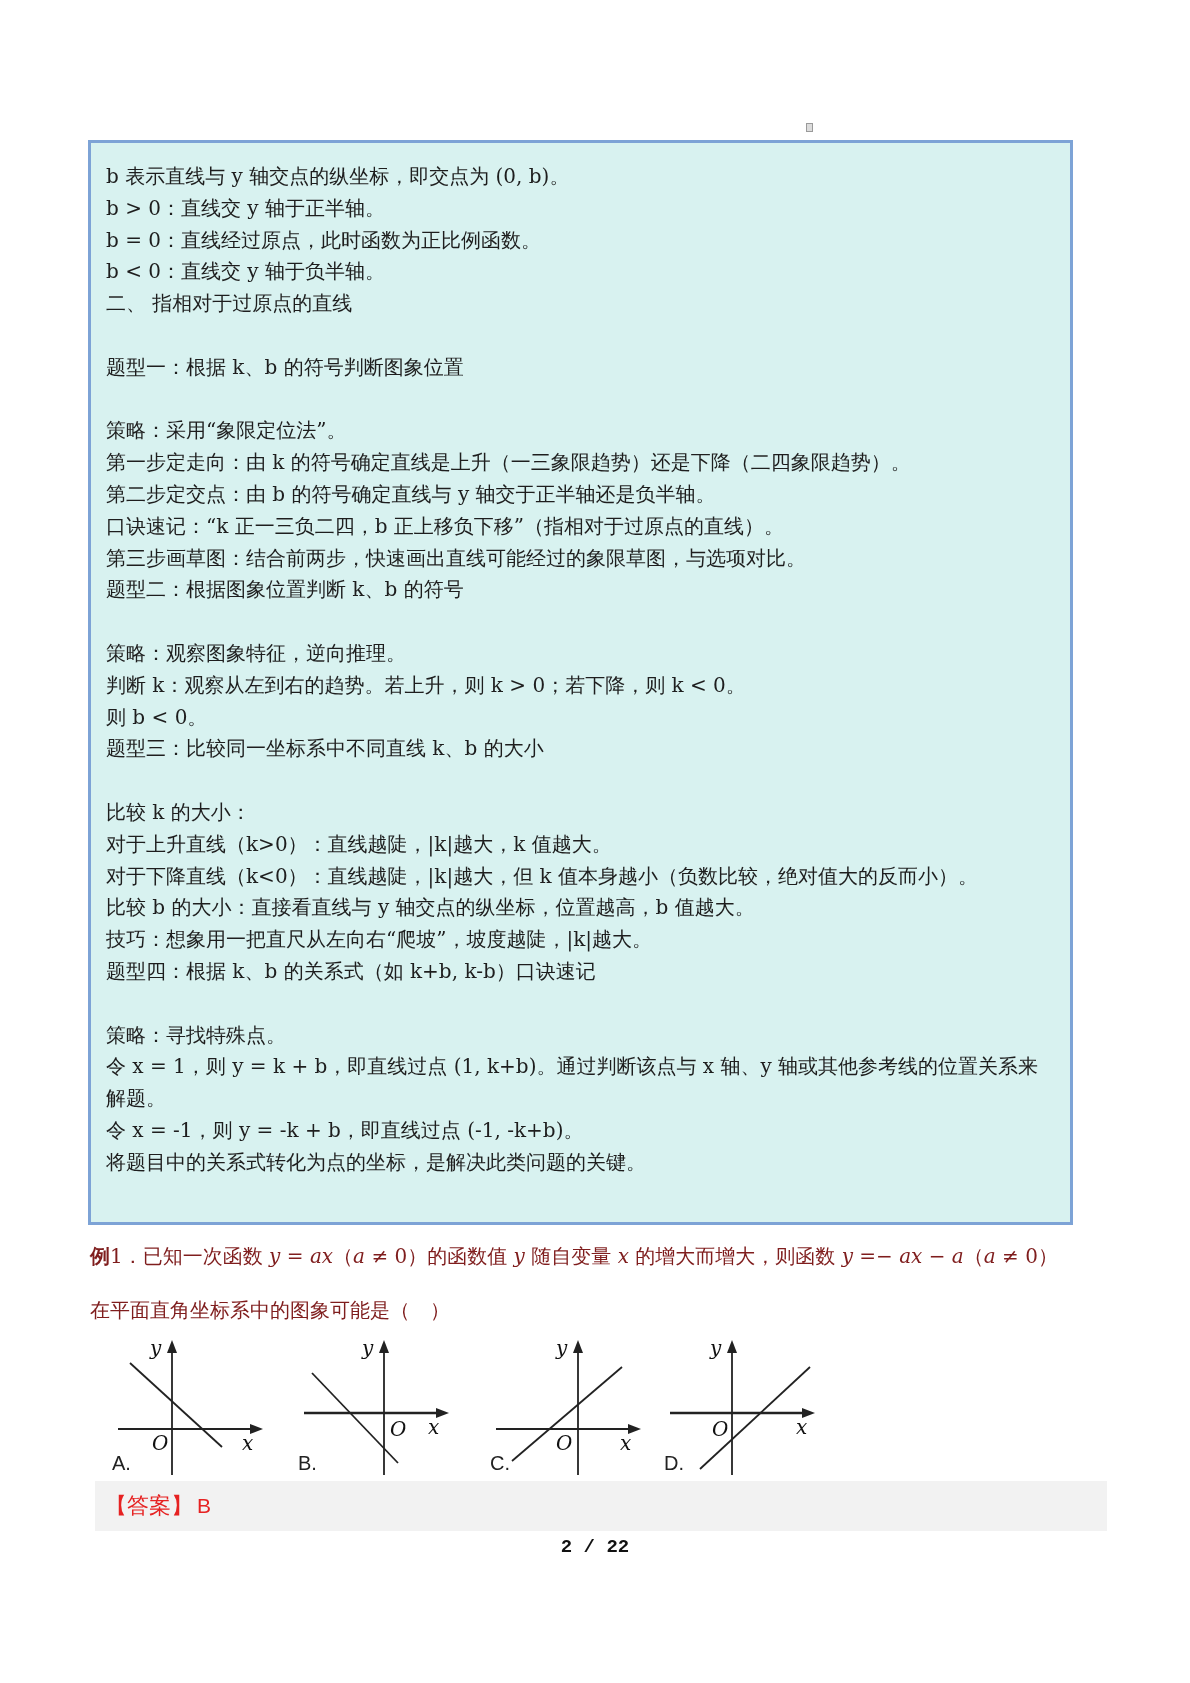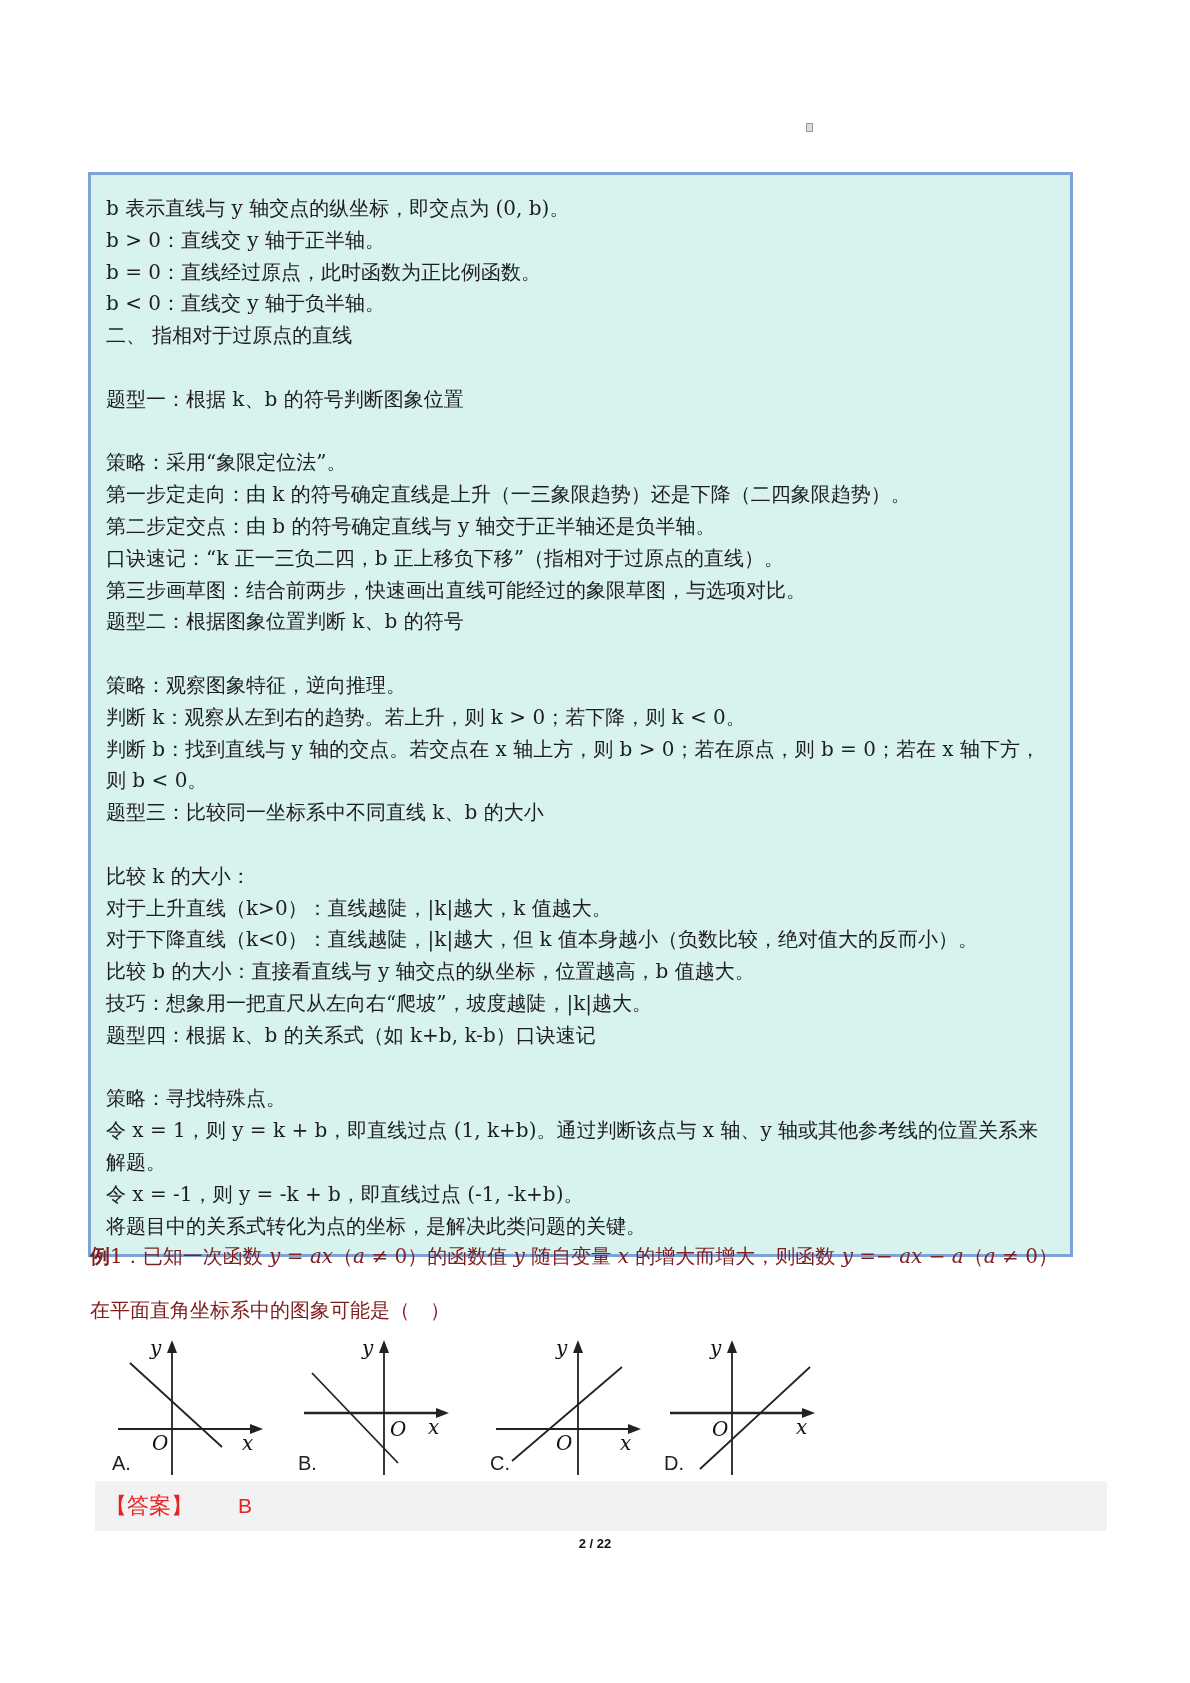--- a/index.html
+++ b/index.html
@@ -8,21 +8,21 @@
     font-family:"DejaVu Serif","Liberation Serif",serif;color:#1e1e1e;
     overflow:hidden;
   }
   
   .stray-mark{position:absolute;left:806px;top:123px;width:5px;height:7px;
     background:#dcdcdc;border:1px solid #9a9a9a;}
   
   .info-box{
     position:absolute;left:88px;top:140px;width:985px;height:1085px;
     box-sizing:border-box;background:#d8f2f0;border:3px solid #7da3d6;
-    padding:18px 16px 0 15px;overflow:hidden;margin-top:32px;
+    padding:18px 16px 0 15px;overflow:hidden;
   }
   .box-line{font-size:20px;line-height:31.8px;white-space:nowrap;}
   
   .example-line{position:absolute;left:90px;width:1015px;font-size:20px;
     white-space:nowrap;color:#7f1d1d;}
   .example-line-1{top:1243px;}
   .example-line-2{top:1297px;}
   .seg-bold{font-weight:bold;font-family:"Liberation Sans",sans-serif;}
   .seg-italic{font-style:italic;font-family:"DejaVu Serif",serif;}
   
@@ -34,26 +34,26 @@
   .option-label{position:absolute;left:2px;bottom:0px;
     font-family:"Liberation Sans",sans-serif;font-size:20px;color:#222;}
   svg .axis{stroke:#222;stroke-width:1.8;fill:none;}
   svg .axis-bold{stroke:#222;stroke-width:2.4;fill:none;}
   svg .fline{stroke:#222;stroke-width:1.8;fill:none;}
   svg .arrow{fill:#222;stroke:none;}
   svg text.axis-label{font:italic 20px "DejaVu Serif",serif;fill:#111;}
   
   .answer-bar{position:absolute;left:95px;top:1481px;width:1012px;height:50px;
     background:#f2f2f2;display:flex;align-items:center;padding-left:10px;
-    box-sizing:border-box;gap:41px;}
+    box-sizing:border-box;}
   .answer-label{color:#e62222;font-size:22px;font-family:"DejaVu Serif",serif;}
   .answer-value{color:#e62222;font-size:21px;font-family:"Liberation Sans",sans-serif;margin-left:4px;}
   
   .page-number{position:absolute;left:0;top:1536px;width:1190px;text-align:center;
-    font-family:Liberation Sans, sans-serif;font-weight:bold;font-size:13px;color:#111;}
+    font-family:Liberation Mono, monospace;font-weight:bold;font-size:19px;color:#111;}
 </style>
 </head>
 <body>
 
 <div class="stray-mark"></div>
 
 <div class="info-box">
   <div>
       <div class="box-line">b 表示直线与 y 轴交点的纵坐标，即交点为 (0, b)。</div>
       <div class="box-line">b &gt; 0：直线交 y 轴于正半轴。</div>
@@ -65,21 +65,20 @@
       <div class="box-line">&nbsp;</div>
       <div class="box-line">策略：采用“象限定位法”。</div>
       <div class="box-line">第一步定走向：由 k 的符号确定直线是上升（一三象限趋势）还是下降（二四象限趋势）。</div>
       <div class="box-line">第二步定交点：由 b 的符号确定直线与 y 轴交于正半轴还是负半轴。</div>
       <div class="box-line">口诀速记：“k 正一三负二四，b 正上移负下移”（指相对于过原点的直线）。</div>
       <div class="box-line">第三步画草图：结合前两步，快速画出直线可能经过的象限草图，与选项对比。</div>
       <div class="box-line">题型二：根据图象位置判断 k、b 的符号</div>
       <div class="box-line">&nbsp;</div>
       <div class="box-line">策略：观察图象特征，逆向推理。</div>
       <div class="box-line">判断 k：观察从左到右的趋势。若上升，则 k &gt; 0；若下降，则 k &lt; 0。</div>
-      <div class="box-line">判断 b：找到直线与 y 轴的交点。若交点在 x 轴上方，则 b &gt; 0；若在原点，则 b = 0；若在 x 轴下方，</div>
       <div class="box-line">则 b &lt; 0。</div>
       <div class="box-line">题型三：比较同一坐标系中不同直线 k、b 的大小</div>
       <div class="box-line">&nbsp;</div>
       <div class="box-line">比较 k 的大小：</div>
       <div class="box-line">对于上升直线（k&gt;0）：直线越陡，|k|越大，k 值越大。</div>
       <div class="box-line">对于下降直线（k&lt;0）：直线越陡，|k|越大，但 k 值本身越小（负数比较，绝对值大的反而小）。</div>
       <div class="box-line">比较 b 的大小：直接看直线与 y 轴交点的纵坐标，位置越高，b 值越大。</div>
       <div class="box-line">技巧：想象用一把直尺从左向右“爬坡”，坡度越陡，|k|越大。</div>
       <div class="box-line">题型四：根据 k、b 的关系式（如 k+b, k-b）口诀速记</div>
       <div class="box-line">&nbsp;</div>

